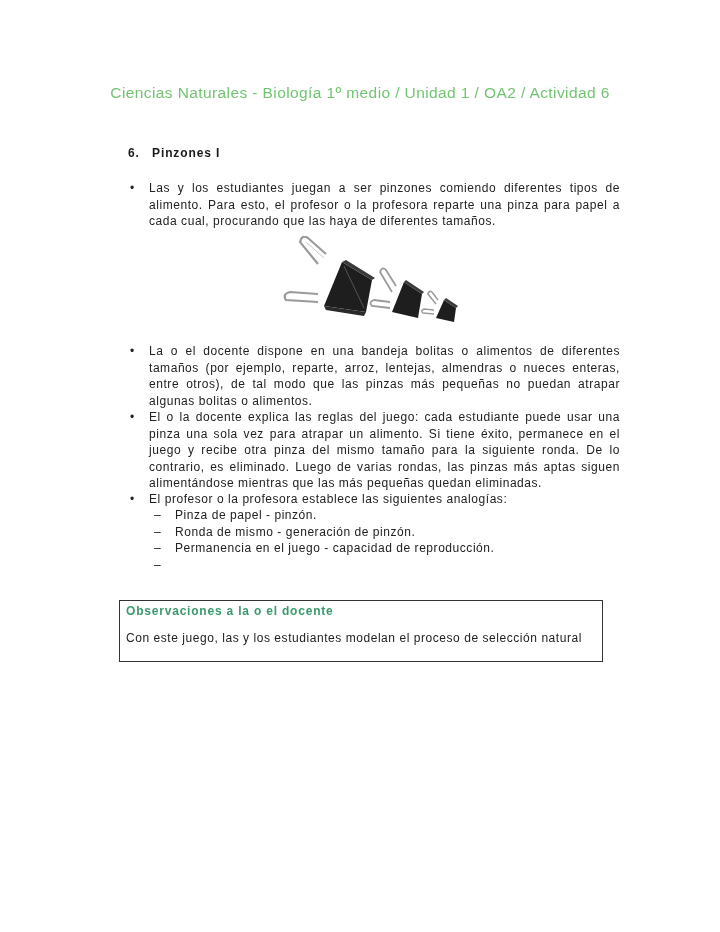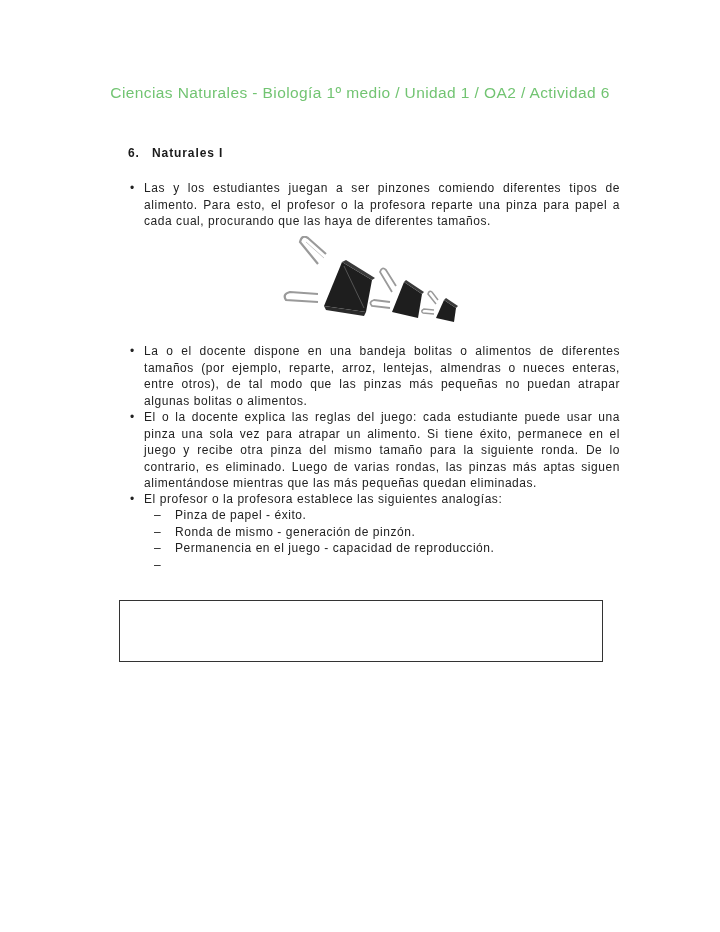--- a/index.html
+++ b/index.html
@@ -45,21 +45,21 @@
       text-align: justify;
     }
     .para .bullet {
       position: absolute;
       left: 2px;
       top: 0;
       font-size: 12px;
     }
     .para .txt {
       display: block;
-      margin-left: 16px;
+      margin-left: 21px;
     }
     .sublist {
       position: absolute;
       left: 128px;
       width: 480px;
       font-size: 12px;
       line-height: 16.5px;
       letter-spacing: 0.55px;
       color: #222222;
     }
@@ -100,21 +100,21 @@
       white-space: nowrap;
       color: #222222;
     }
   </style>
 </head>
 <body>
 
 <div class="header">Ciencias Naturales - Biología 1º medio / Unidad 1 / OA2 / Actividad 6</div>
 
 <div class="section-title">
-  <span class="num">6.</span><span>Naturales I</span>
+  <span class="num">6.</span><span>Pinzones I</span>
 </div>
 
 <div class="para" style="top:180px;">
   <span class="bullet">•</span>
   <span class="txt">Las y los estudiantes juegan a ser pinzones comiendo diferentes tipos de alimento. Para esto, el profesor o la profesora reparte una pinza para papel a cada cual, procurando que las haya de diferentes tamaños.</span>
 </div>
 
 <svg class="clips" viewBox="0 0 186 88" xmlns="http://www.w3.org/2000/svg">
 
   <g>
@@ -153,29 +153,31 @@
 </div>
 
 <div class="para" style="top:491px;">
   <span class="bullet">•</span>
   <span class="txt">El profesor o la profesora establece las siguientes analogías:</span>
 </div>
 
 <div class="sublist" style="top:507px;">
   <div class="row">
     <span class="dash">–</span>
-    <span class="item-txt">Pinza de papel - éxito.</span>
+    <span class="item-txt">Pinza de papel - pinzón.</span>
   </div>
   <div class="row">
     <span class="dash">–</span>
     <span class="item-txt">Ronda de mismo - generación de pinzón.</span>
   </div>
   <div class="row">
     <span class="dash">–</span>
     <span class="item-txt">Permanencia en el juego - capacidad de reproducción.</span>
   </div>
   <div class="row">
     <span class="dash">–</span>
   </div>
 </div>
 
 <div class="obs-box">
+  <div class="obs-title">Observaciones a la o el docente</div>
+  <div class="obs-text">Con este juego, las y los estudiantes modelan el proceso de selección natural</div>
 </div>
 
 </body></html>

